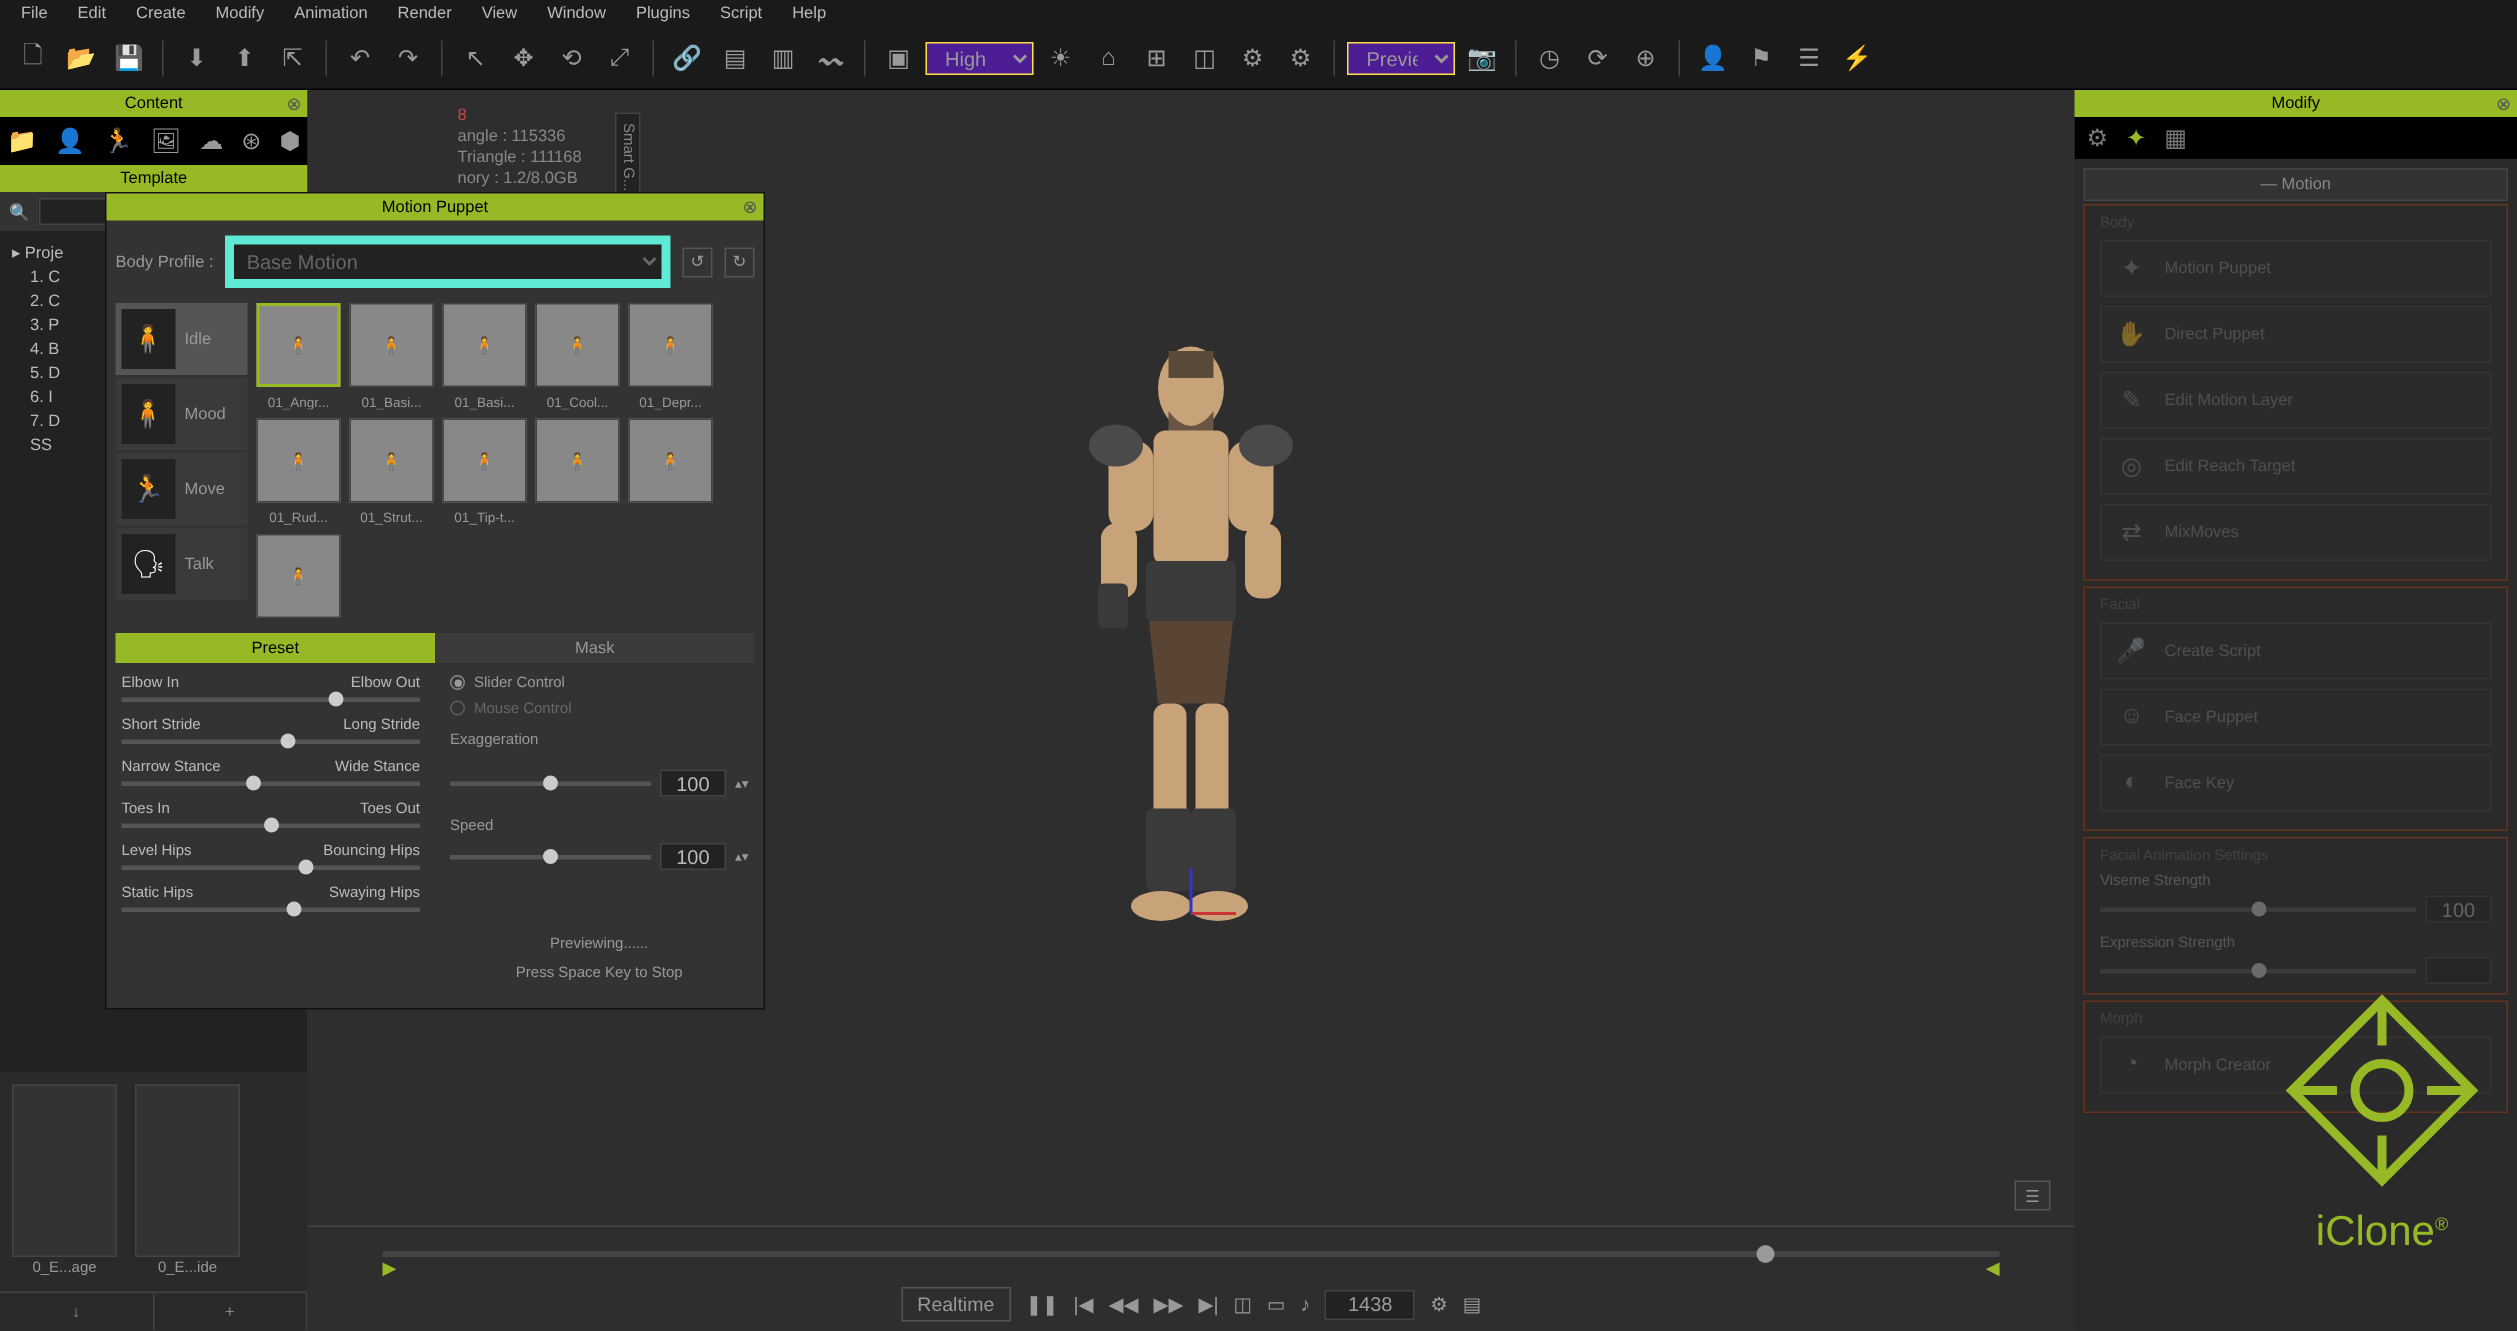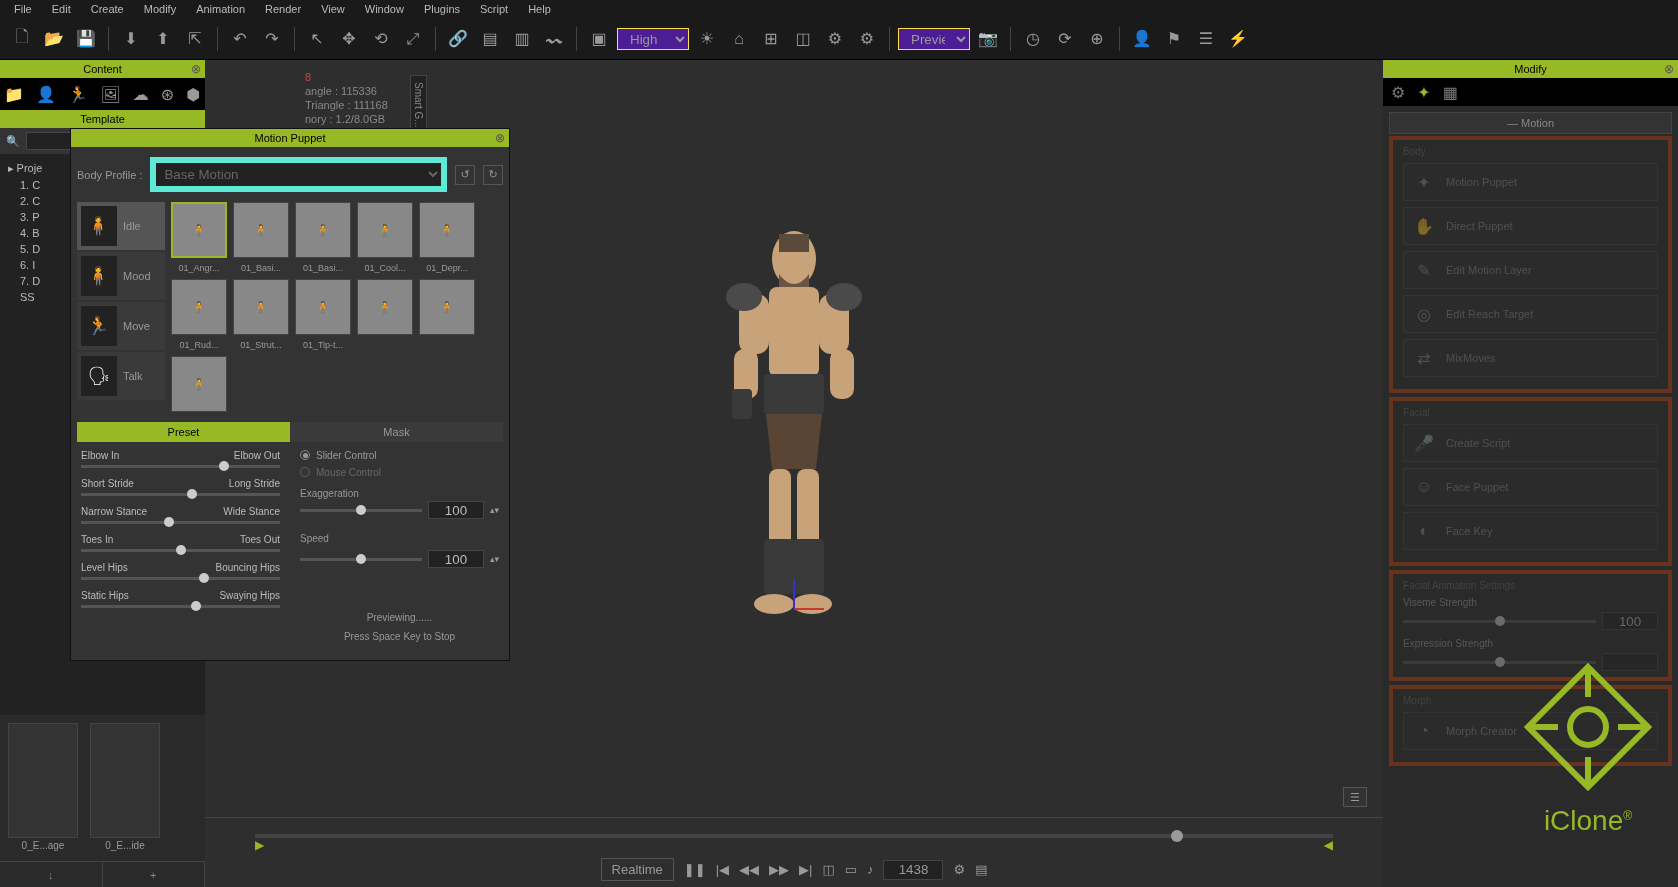--- a/index.html
+++ b/index.html
@@ -32,21 +32,21 @@
 .tl-marker-l{position:absolute;top:20px;left:50px;color:#97b926;font-size:12px}
 .tl-marker-r{position:absolute;top:20px;right:50px;color:#97b926;font-size:12px}
 .tl-handle{position:absolute;top:12px;right:200px;width:12px;height:12px;background:#999;border-radius:50%}
 .tl-controls{position:absolute;bottom:6px;left:0;right:0;display:flex;align-items:center;justify-content:center;gap:10px}
 .tl-btn{color:#999;cursor:pointer;font-size:13px}
 .tl-input{background:#222;border:1px solid #444;color:#999;width:60px;height:20px;text-align:center}
 .right-col{width:295px;display:flex;flex-direction:column;background:#2a2a2a}
 .mod-tabs{background:#000;height:28px;display:flex;align-items:center;padding:0 8px;gap:12px}
 .mod-tabs span{font-size:16px;color:#777}
 .mod-collapse{background:#333;padding:4px 12px;color:#888;margin:6px 6px 0;border:1px solid #444;text-align:center}
-.mod-group{padding:6px 10px;border:4px solid #c2410c;margin:2px 6px;opacity:0.4}
+.mod-group{padding:6px 10px;border:1px solid #c2410c;margin:2px 6px;opacity:0.4}
 .mod-group-title{color:#666;font-size:10px;margin-bottom:6px}
 .mod-btn{display:flex;align-items:center;gap:10px;padding:8px;background:#2e2e2e;border:1px solid #444;margin-bottom:6px;color:#888}
 .mod-btn .ic{width:24px;height:20px;display:flex;align-items:center;justify-content:center;font-size:16px}
 .floating-panel{position:absolute;top:128px;left:70px;width:440px;background:#333;border:1px solid #111;z-index:10}
 .fp-body{padding:6px}
 .body-profile{display:flex;align-items:center;gap:8px;padding:4px 0}
 .body-profile select{flex:1;background:#222;border:6px solid #5eead4;color:#666;height:35px;padding:0 4px}
 .cat-row{display:flex;gap:6px;margin-top:6px}
 .cat-list{display:flex;flex-direction:column;gap:2px;width:88px}
 .cat-item{display:flex;align-items:center;gap:6px;background:#3a3a3a;padding:4px;height:48px;cursor:pointer}
@@ -62,21 +62,21 @@
 .tabs-pm div.active{background:#97b926;color:#000}
 .sliders-area{display:flex;gap:20px;padding:8px 4px}
 .sliders-col{flex:1}
 .slider-row{margin-bottom:10px}
 .slider-labels{display:flex;justify-content:space-between;font-size:10px;color:#bbb;margin-bottom:4px}
 .slider-track{height:3px;background:#555;position:relative}
 .slider-knob{width:10px;height:10px;background:#ccc;border-radius:50%;position:absolute;top:-4px;transform:translateX(-50%)}
 .radio-row{display:flex;gap:6px;margin-bottom:6px;font-size:10px}
 .radio-dot{width:10px;height:10px;border:1px solid #888;border-radius:50%;display:flex;align-items:center;justify-content:center}
 .radio-dot.on::after{content:'';width:5px;height:5px;background:#999;border-radius:50%}
-.num-input{background:#222;border:1px solid #444;color:#bbb;width:56px;height:18px;text-align:center}
+.num-input{background:#222;border:1px solid #444;color:#bbb;width:44px;height:18px;text-align:center}
 .preview-text{text-align:center;color:#999;font-size:10px;padding:4px}
 .smart-gallery{position:absolute;left:410px;top:75px;writing-mode:vertical-lr;background:#222;padding:6px 2px;font-size:10px;color:#888;border:1px solid #444}
 .logo{position:absolute;bottom:50px;right:20px;text-align:center}
 .logo-diamond{width:140px;height:140px;position:relative;margin:0 auto}
 .logo-txt{color:#97b926;font-size:28px;font-weight:300;margin-top:8px}
 svg{display:block}
 </style>
 </head>
 <body>
 
@@ -460,21 +460,21 @@
       <div class="sliders-col">
         <div class="radio-row">
             <div class="radio-dot on"></div>
             <span>Slider Control</span>
           </div>
         <div class="radio-row" style="opacity:0.5">
             <div class="radio-dot"></div>
             <span>Mouse Control</span>
           </div>
         <div style="margin-top:10px">
-          <div style="font-size:10px;margin-bottom:2px">Exaggeration</div>
+          <div style="font-size:10px;margin-bottom:14px">Exaggeration</div>
           <div style="display:flex;gap:6px;align-items:center">
             <div class="slider-track" style="flex:1">
                 <div class="slider-knob" style="left:50%"></div>
               </div>
             <input class="num-input" value="100" style="">
               <span style="font-size:9px">▴▾</span>
           </div>
         </div>
         <div style="margin-top:14px">
           <div style="font-size:10px;margin-bottom:6px">Speed</div>

